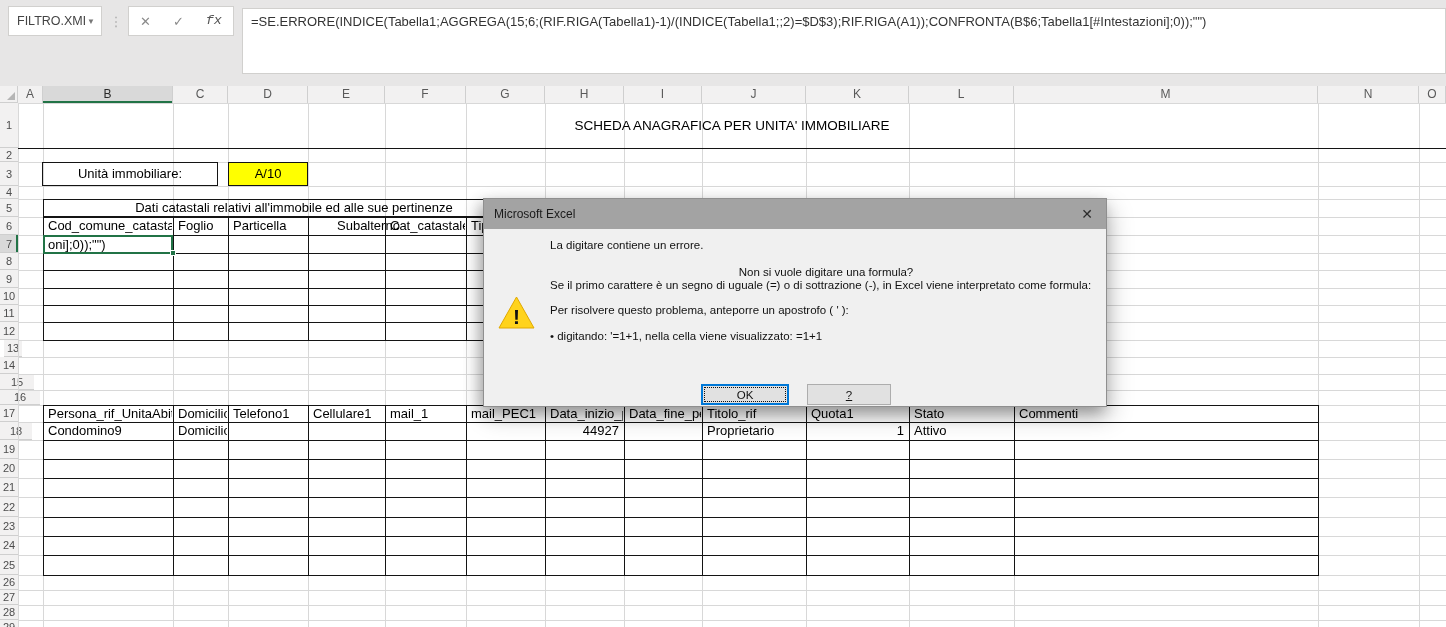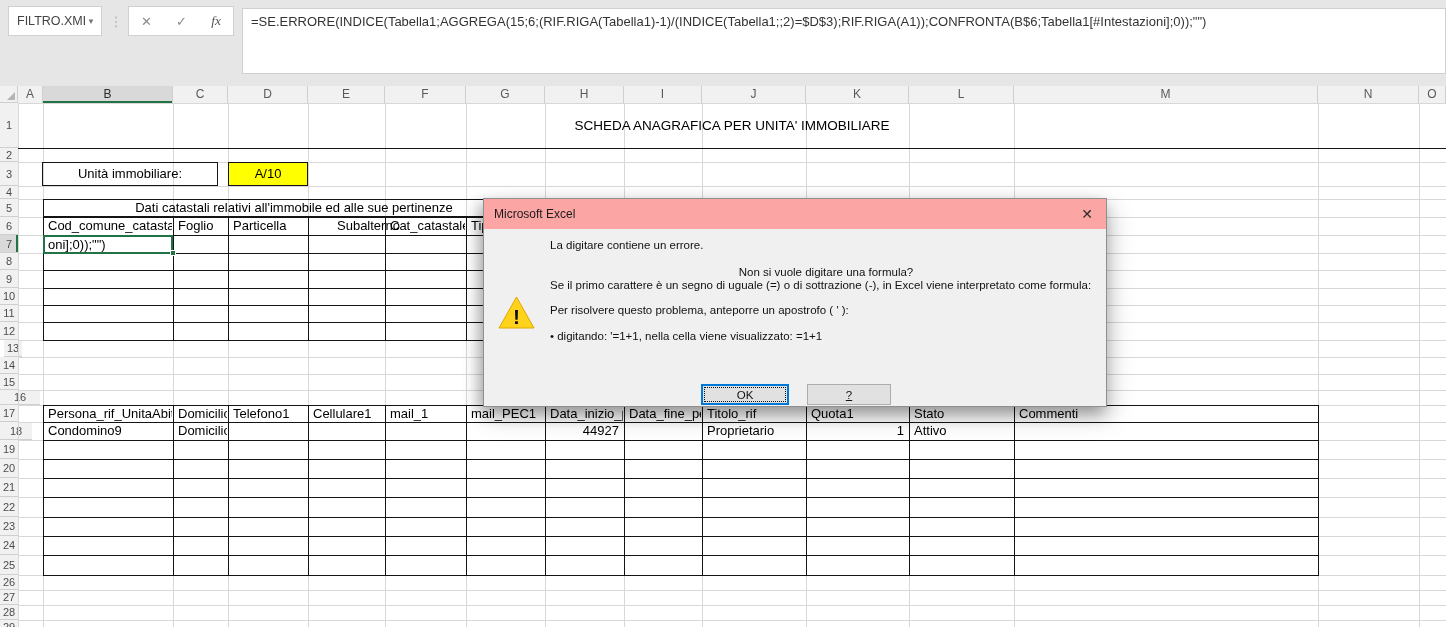--- a/index.html
+++ b/index.html
@@ -9,21 +9,21 @@
   #topbar{position:absolute;left:0;top:0;width:1446px;height:86px;background:#e7e6e6;}
   #namebox{position:absolute;left:8px;top:6px;width:92px;height:28px;background:#fff;
            border:1px solid #d1d0ce;display:flex;align-items:center;cursor:pointer;}
   #namebox .nbv{font-size:12.5px;color:#444;padding-left:8px;flex:1;white-space:nowrap;overflow:hidden;}
   #namebox .nb-arrow{font-size:8px;color:#777;padding:0 6px 0 2px;}
   #dots{position:absolute;left:110px;top:8px;width:12px;height:26px;color:#a9a9a9;font-size:13px;
         display:flex;align-items:center;justify-content:center;letter-spacing:0;}
   #fxbox{position:absolute;left:128px;top:6px;width:104px;height:28px;background:#fff;
          border:1px solid #d1d0ce;display:flex;align-items:center;justify-content:space-around;}
   .fxbtn{font-size:13px;color:#8a8a8a;cursor:pointer;line-height:1;}
-  .fxbtn.fx{font-family:Liberation Serif, serif;font-style:italic;color:#555;font-size:13.5px;}
+  .fxbtn.fx{font-family:Liberation Mono, monospace;font-style:italic;color:#555;font-size:13.5px;}
   #formulabar{position:absolute;left:242px;top:8px;width:1204px;height:66px;background:#fff;
               border:1px solid #d1d0ce;box-sizing:border-box;cursor:text;}
   #formulabar .ftext{position:absolute;left:8px;top:5px;font-size:13px;color:#333;white-space:nowrap;
                      overflow:hidden;width:1188px;}
   
   #corner{position:absolute;left:0;top:86px;width:18px;height:17px;background:#f2f1f1;
           border-right:1px solid #cfcfcf;border-bottom:1px solid #cfcfcf;box-sizing:border-box;cursor:pointer;}
   #corner .tri{position:absolute;right:2px;bottom:2px;width:0;height:0;
                border-left:8px solid transparent;border-bottom:8px solid #b5b5b5;}
   .col-h{position:absolute;top:86px;height:17px;background:#f2f1f1;border-right:1px solid #cfcfcf;
@@ -47,21 +47,21 @@
   #active-cell{position:absolute;border:2px solid #217346;box-sizing:border-box;z-index:5;
                font-size:13px;color:#000;white-space:nowrap;overflow:hidden;padding-left:3px;cursor:cell;}
   #fill-handle{position:absolute;width:6px;height:6px;background:#217346;border:1px solid #fff;
                box-sizing:border-box;z-index:6;cursor:crosshair;}
   #sheet-title{position:absolute;left:18px;top:103px;width:1428px;height:45px;line-height:45px;
                text-align:center;font-size:13.5px;color:#000;z-index:4;cursor:cell;}
   
   #dialog{position:absolute;left:483px;top:198px;width:624px;height:209px;background:#f0f0f0;
           border:1px solid #8f8f8f;box-sizing:border-box;z-index:20;
           box-shadow:-4px 6px 14px rgba(0,0,0,.28),4px 10px 22px rgba(0,0,0,.22);}
-  .dlg-titlebar{position:absolute;left:0;top:0;width:100%;height:30px;background:#fca5a5;}
+  .dlg-titlebar{position:absolute;left:0;top:0;width:100%;height:30px;background:#a3a3a3;}
   .dlg-title{position:absolute;left:10px;top:8px;font-size:12px;color:#1a1a1a;}
   .dlg-close{position:absolute;right:13px;top:6px;font-size:14px;color:#2b2b2b;cursor:pointer;line-height:18px;}
   .warn-icon{position:absolute;left:14px;top:97px;}
   .dlg-lines{position:absolute;left:66px;top:40px;width:552px;}
   .dlg-line{font-size:11.5px;line-height:13px;color:#111;white-space:nowrap;margin-bottom:13px;}
   .dlg-line:nth-child(1){margin-bottom:14px;}
   .dlg-line:nth-child(2){margin-bottom:0;text-align:center;}
   .dlg-line:nth-child(3){margin-bottom:12px;}
   .btn{position:absolute;height:21px;background:#e1e1e1;font-family:"Liberation Sans",sans-serif;
        font-size:11.5px;color:#111;padding:0;cursor:pointer;}
@@ -117,21 +117,21 @@
       <div class="row-h" style="position: absolute; left: 0px; top: 199px; width: 18px; height: 18px; line-height: 18px;">5</div>
       <div class="row-h" style="position: absolute; left: 0px; top: 217px; width: 18px; height: 18px; line-height: 18px;">6</div>
       <div class="row-h sel" style="position: absolute; left: 0px; top: 235px; width: 18px; height: 18px; line-height: 18px;">7</div>
       <div class="row-h" style="position: absolute; left: 0px; top: 253px; width: 18px; height: 17px; line-height: 17px;">8</div>
       <div class="row-h" style="position: absolute; left: 0px; top: 270px; width: 18px; height: 18px; line-height: 18px;">9</div>
       <div class="row-h" style="position: absolute; left: 0px; top: 288px; width: 18px; height: 17px; line-height: 17px;">10</div>
       <div class="row-h" style="position: absolute; left: 0px; top: 305px; width: 18px; height: 17px; line-height: 17px;">11</div>
       <div class="row-h" style="position: absolute; left: 0px; top: 322px; width: 18px; height: 18px; line-height: 18px;">12</div>
       <div class="row-h" style="position: absolute; left: 4px; top: 340px; width: 18px; height: 17px; line-height: 17px;">13</div>
       <div class="row-h" style="position: absolute; left: 0px; top: 357px; width: 18px; height: 17px; line-height: 17px;">14</div>
-      <div class="row-h" style="position: absolute; left: 0px; top: 374px; width: 18px; height: 16px; line-height: 16px;">15</div>
+      <div class="row-h" style="position: absolute; left: 0px; top: 374px; width: 34px; height: 16px; line-height: 16px;">15</div>
       <div class="row-h" style="position: absolute; left: 0px; top: 390px; width: 40px; height: 15px; line-height: 15px;">16</div>
       <div class="row-h" style="position: absolute; left: 0px; top: 405px; width: 18px; height: 17px; line-height: 17px;">17</div>
       <div class="row-h" style="position: absolute; left: 0px; top: 422px; width: 32px; height: 18px; line-height: 18px;">18</div>
       <div class="row-h" style="position: absolute; left: 0px; top: 440px; width: 18px; height: 19px; line-height: 19px;">19</div>
       <div class="row-h" style="position: absolute; left: 0px; top: 459px; width: 18px; height: 19px; line-height: 19px;">20</div>
       <div class="row-h" style="position: absolute; left: 0px; top: 478px; width: 18px; height: 19px; line-height: 19px;">21</div>
       <div class="row-h" style="position: absolute; left: 0px; top: 497px; width: 18px; height: 20px; line-height: 20px;">22</div>
       <div class="row-h" style="position: absolute; left: 0px; top: 517px; width: 18px; height: 19px; line-height: 19px;">23</div>
       <div class="row-h" style="position: absolute; left: 0px; top: 536px; width: 18px; height: 19px; line-height: 19px;">24</div>
       <div class="row-h" style="position: absolute; left: 0px; top: 555px; width: 18px; height: 20px; line-height: 20px;">25</div>

